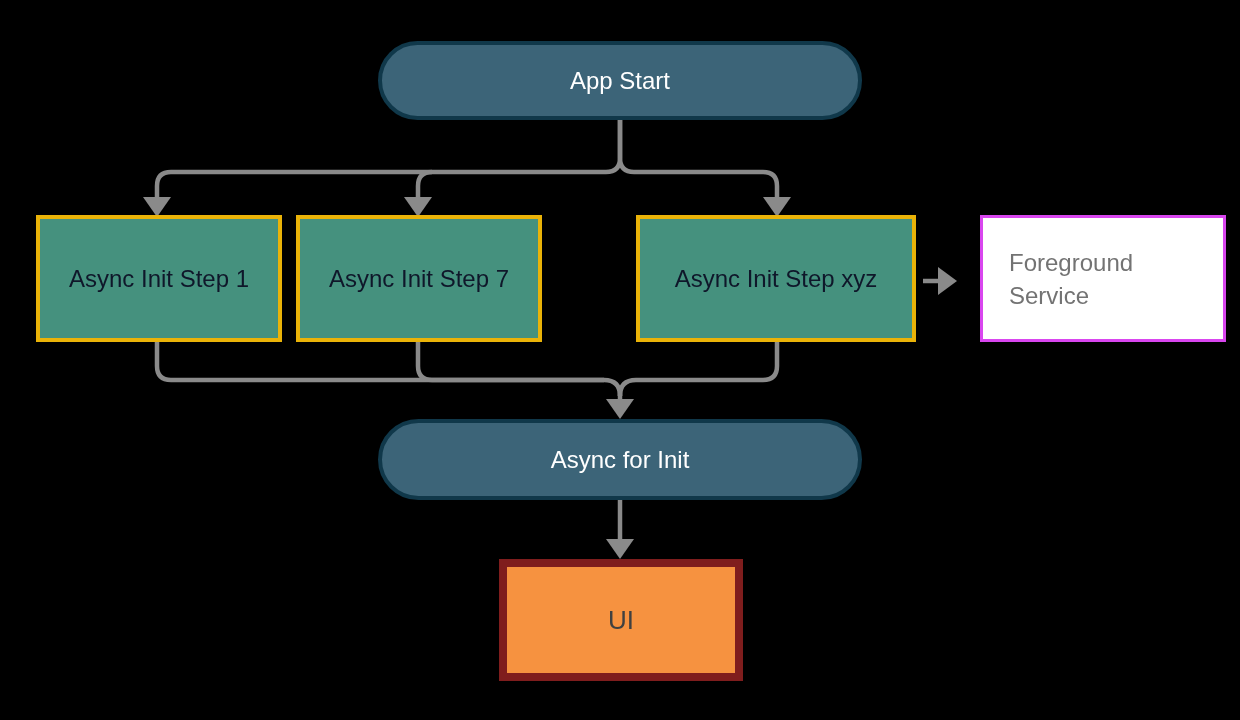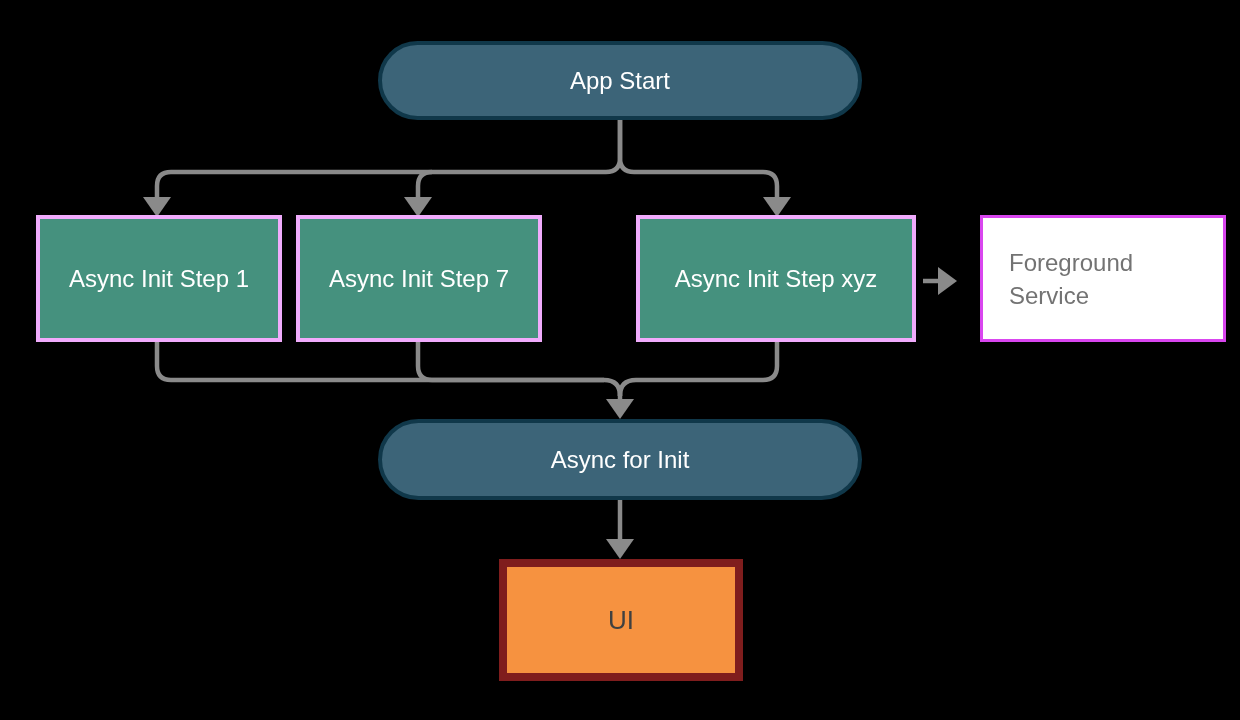--- a/index.html
+++ b/index.html
@@ -38,22 +38,22 @@
     color: #ffffff;
   }
   .node-app-start {
     left: 378px; top: 41px; width: 484px; height: 79px;
   }
   .node-wait {
     left: 378px; top: 419px; width: 484px; height: 81px;
   }
   .green-box {
     background: #45917e;
-    border: 4px solid #f0abfc;
-    color: #ffffff;
+    border: 4px solid #eab308;
+    color: #0f172a;
   }
   .node-step1 { left: 36px;  top: 215px; width: 246px; height: 127px; }
   .node-step2 { left: 296px; top: 215px; width: 246px; height: 127px; }
   .node-stepxyz { left: 636px; top: 215px; width: 280px; height: 127px; }
   .white-box {
     background: #ffffff;
     border: 3px solid #d946ef;
     color: #737373;
     margin-left: 24px;
   }

